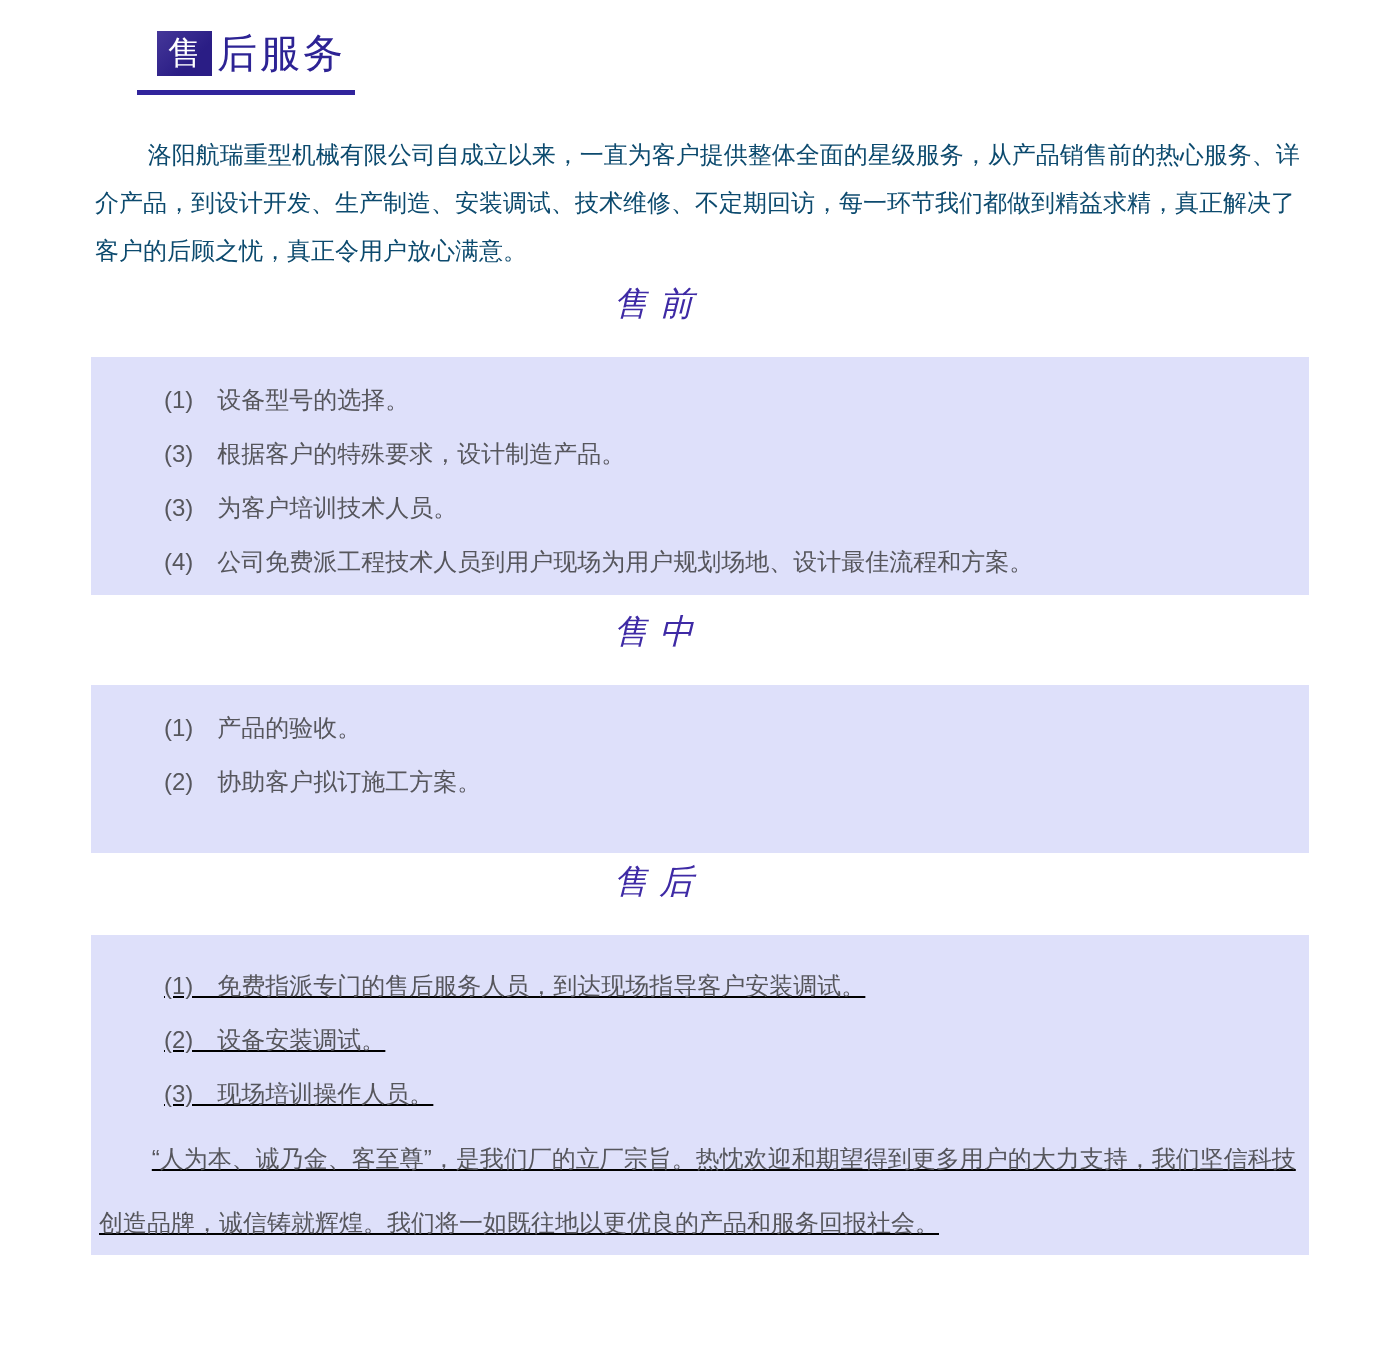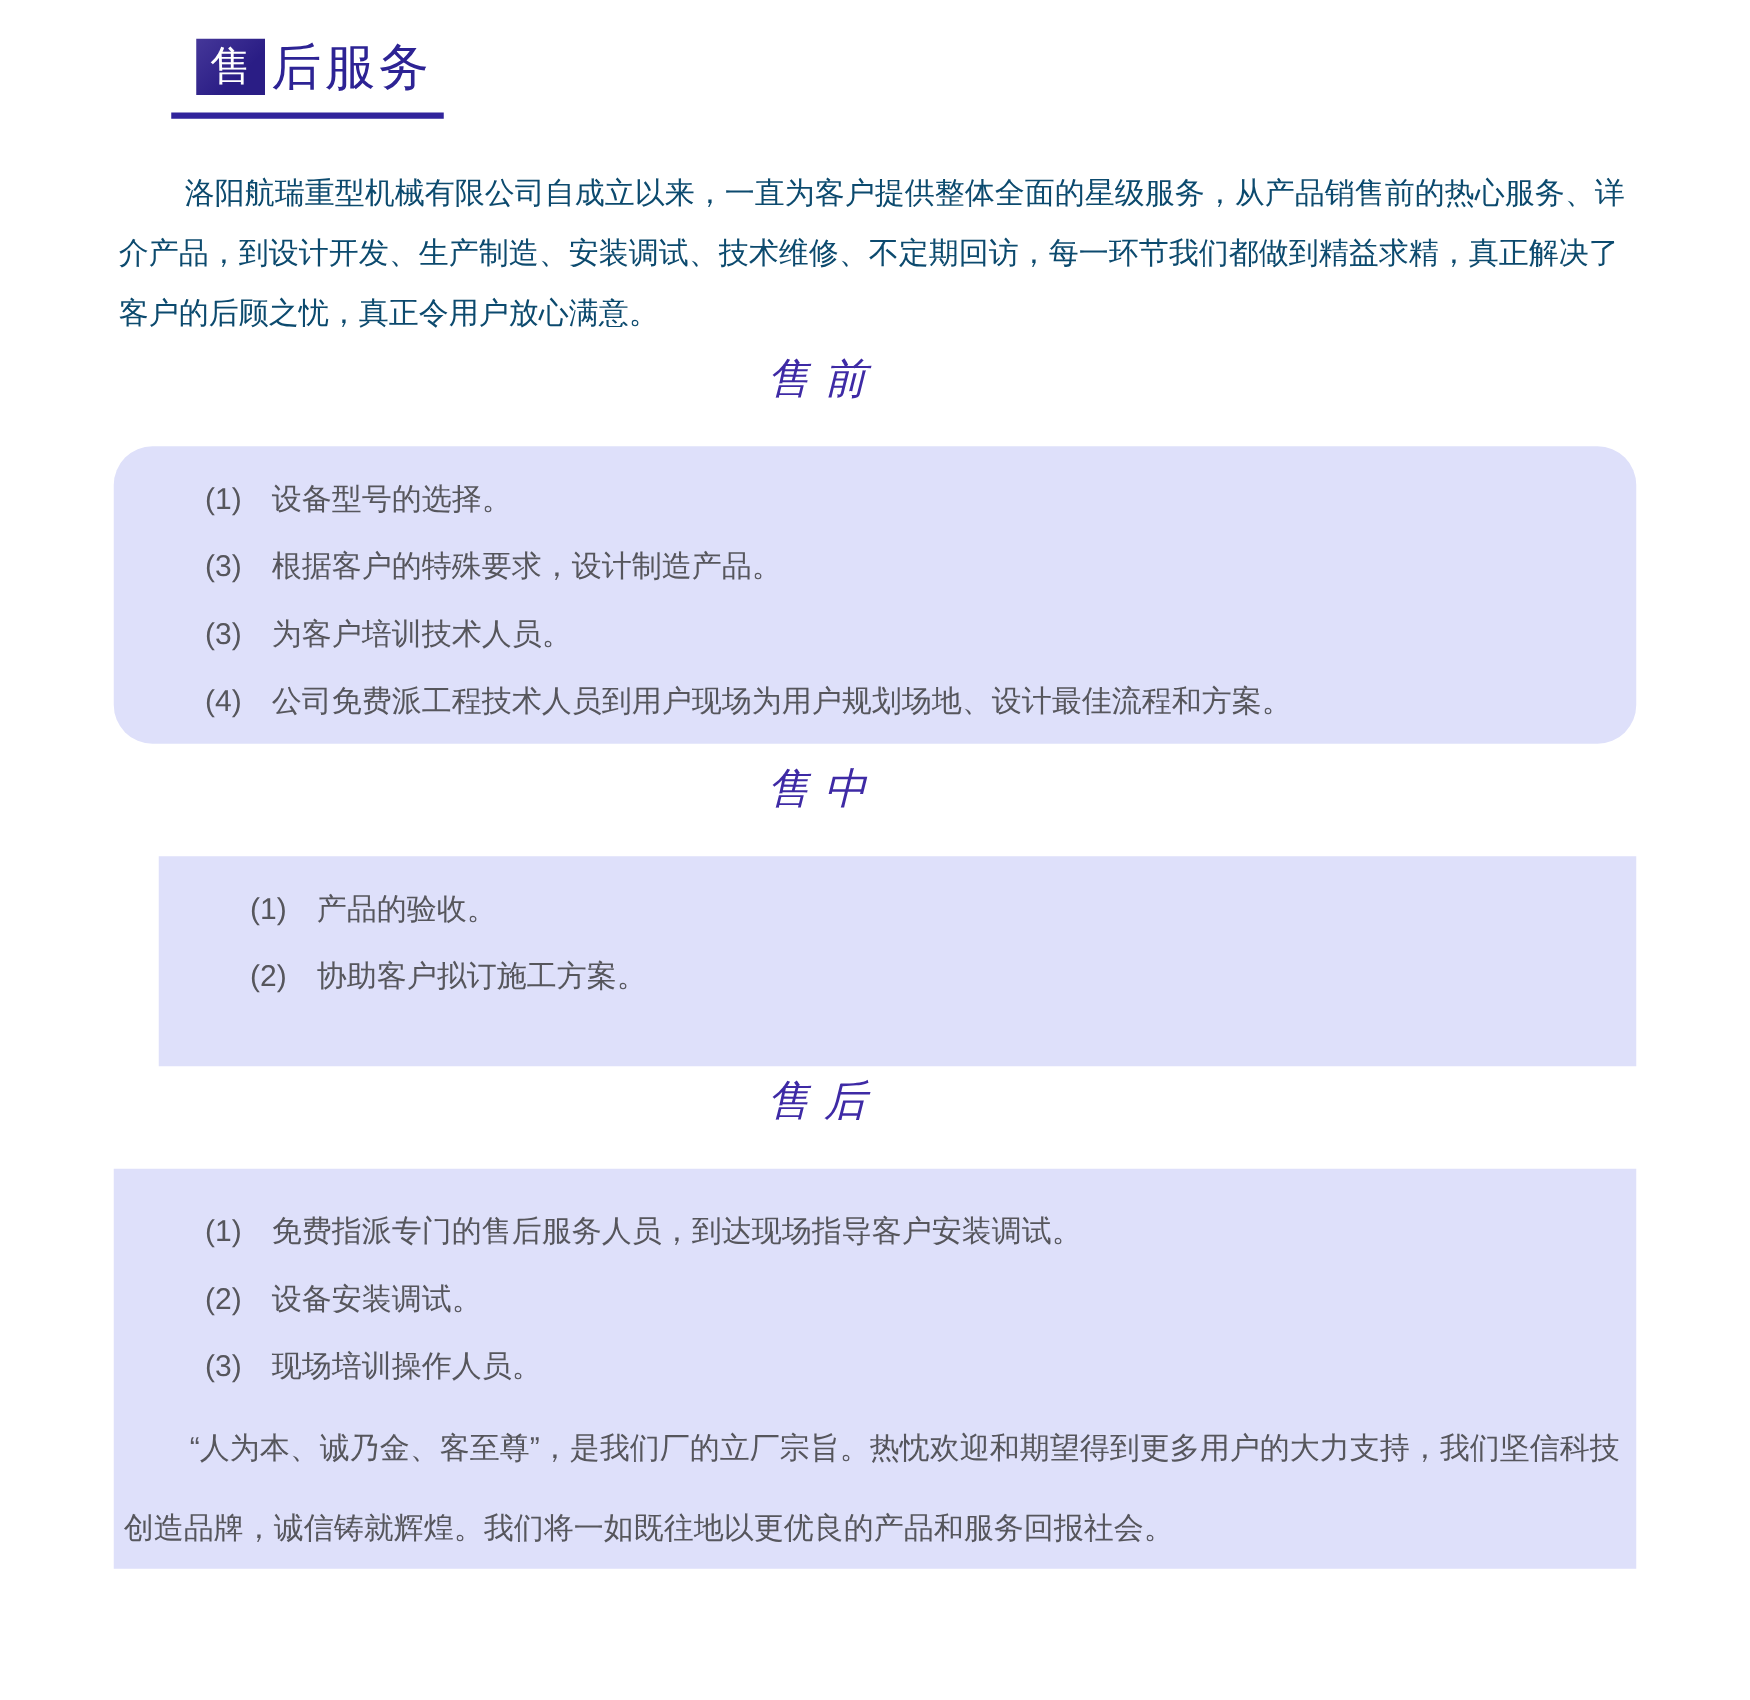--- a/index.html
+++ b/index.html
@@ -74,23 +74,23 @@
     font-style: italic;
   }
   .section-heading.gap-mid { margin-top: 14px; }
   .section-heading.gap-big { }
   .box {
     background: #dee0fa;
     margin-top: 32px;
     padding: 16px 8px 0 8px;
     box-sizing: border-box;
   }
-  .box.h-presale { min-height: 238px; border-radius: 31px; }
-  .box.h-midsale { min-height: 168px; margin-left: 36px; }
-  .box.h-aftersale { min-height: 305px; padding-top: 24px; }
+  .box.h-presale { min-height: 238px; }
+  .box.h-midsale { min-height: 168px; }
+  .box.h-aftersale { min-height: 305px; padding-top: 24px; text-decoration: underline; }
   .item {
     margin: 0;
     padding-left: 65px;
     font-size: 24px;
     line-height: 54px;
     color: #56565c;
   }
   .closing {
     margin: 6px 0 0 0;
     font-size: 24px;

